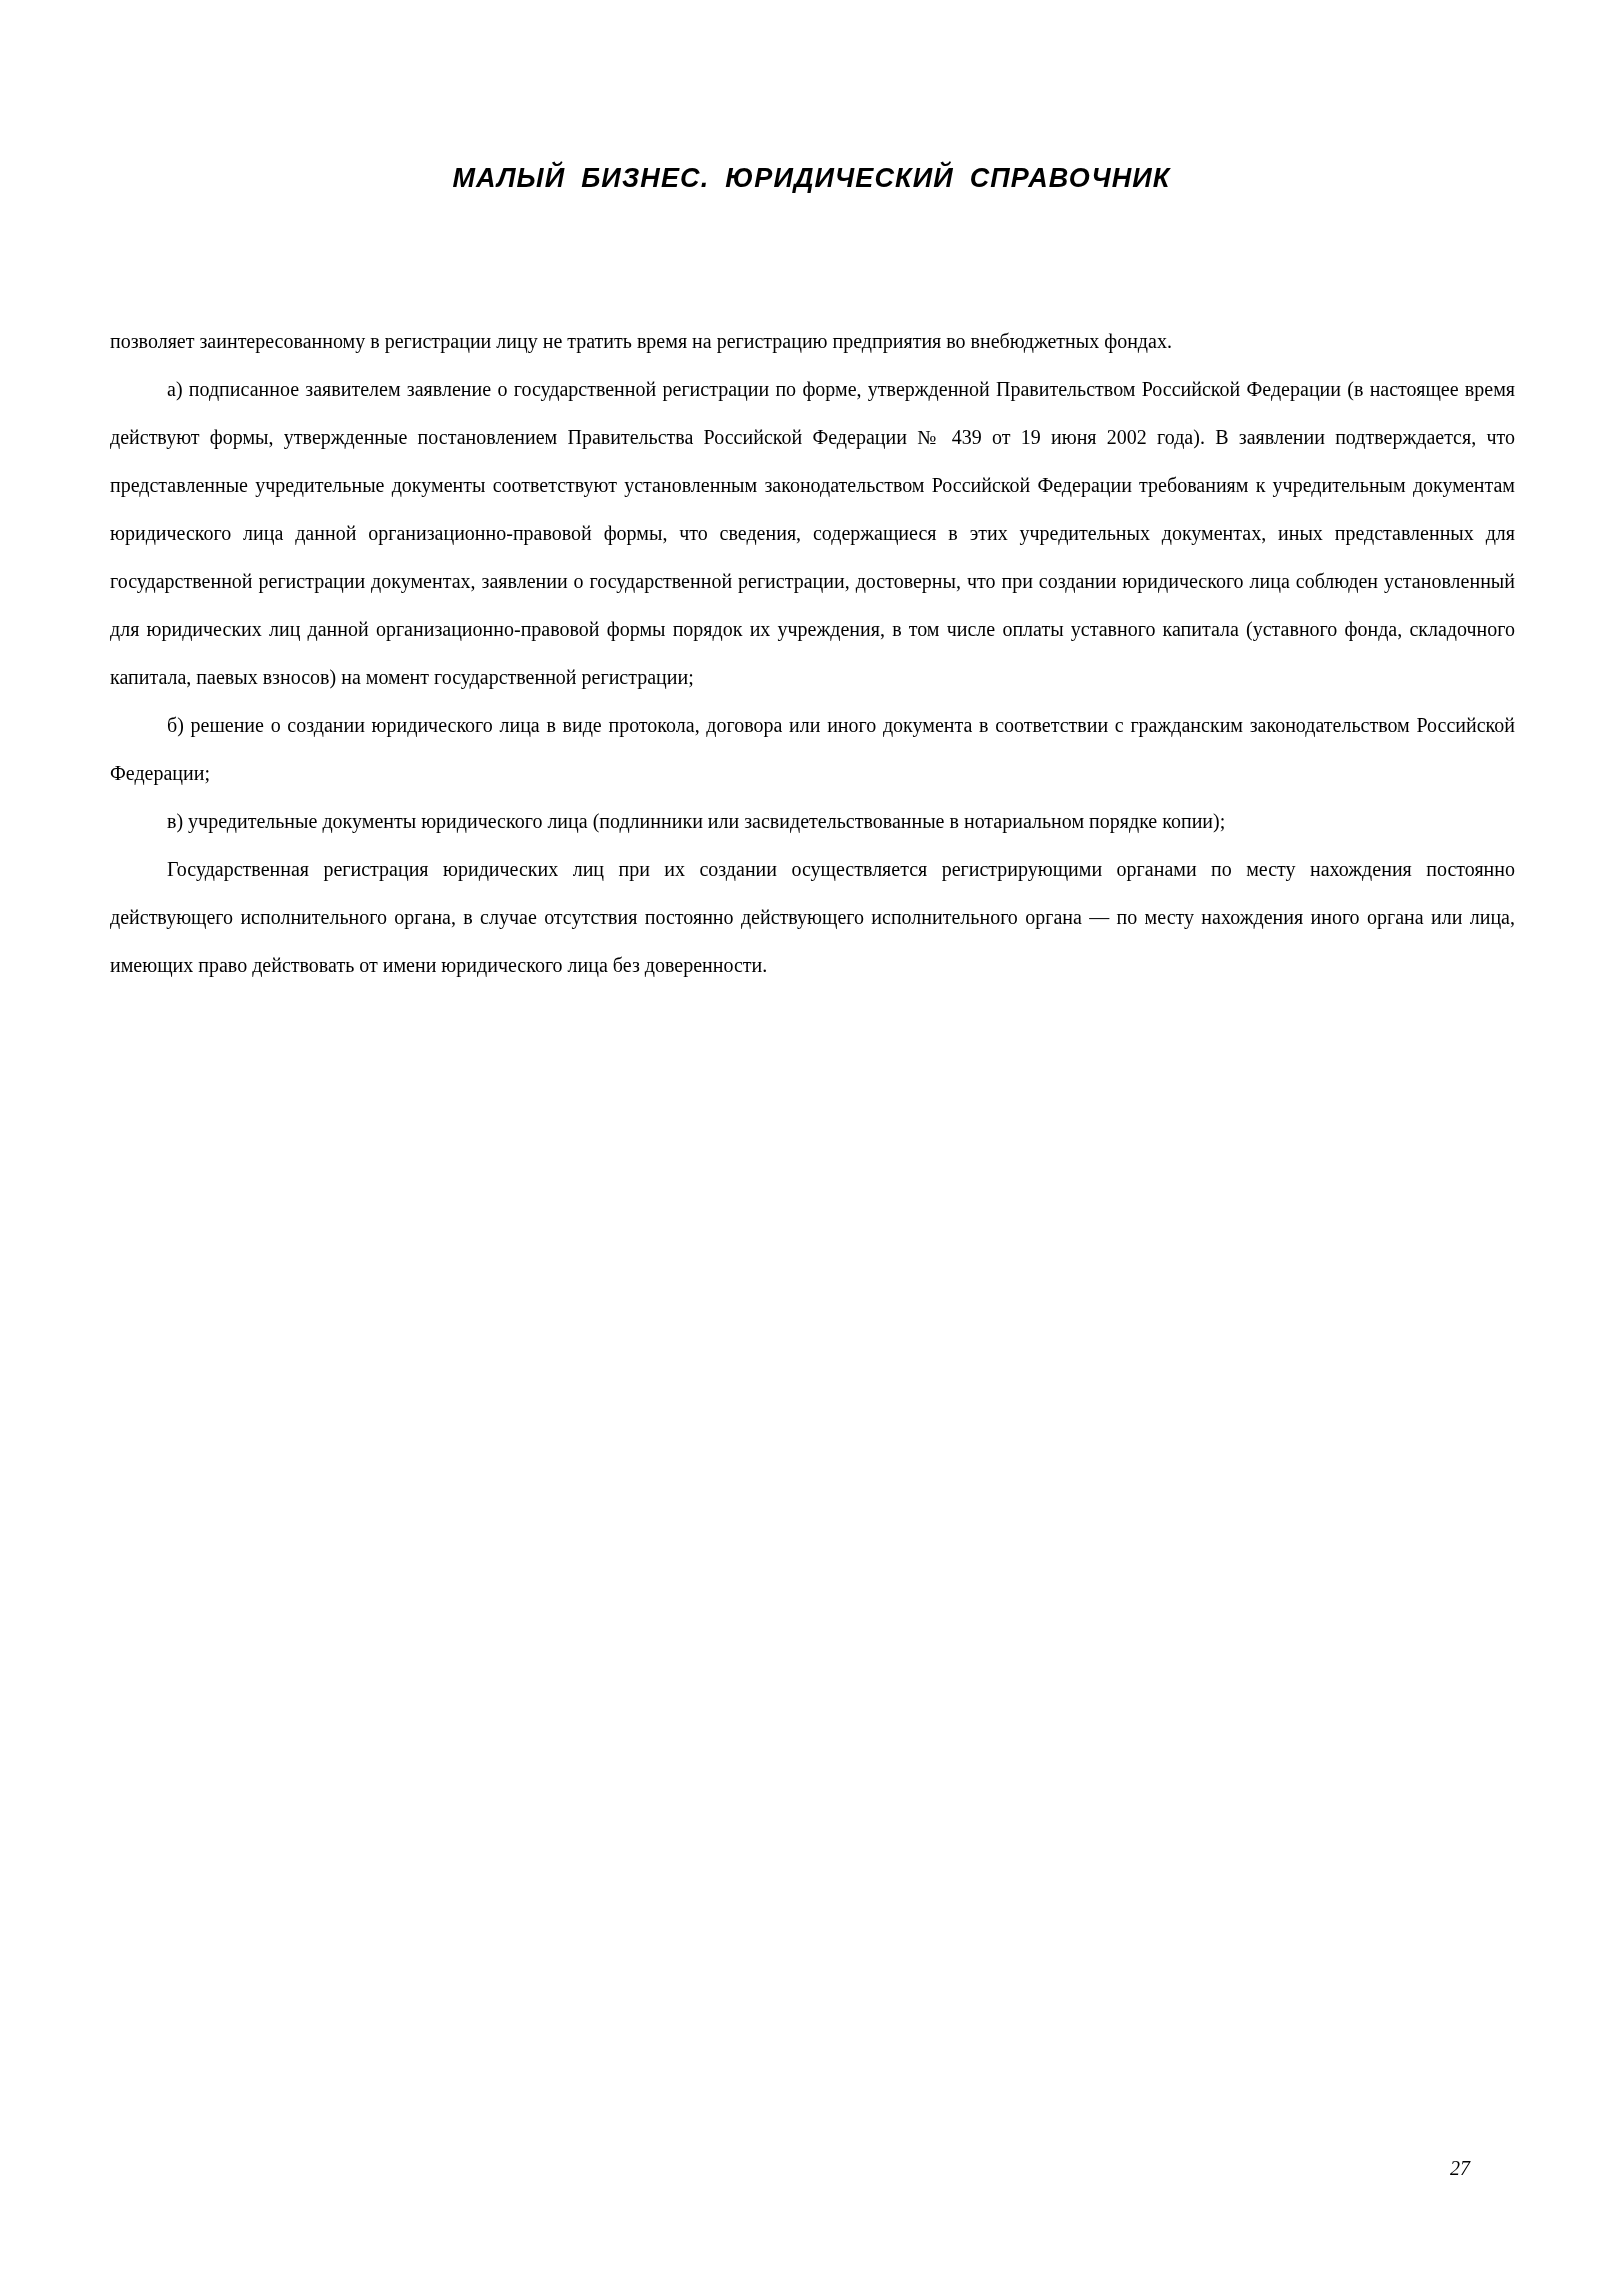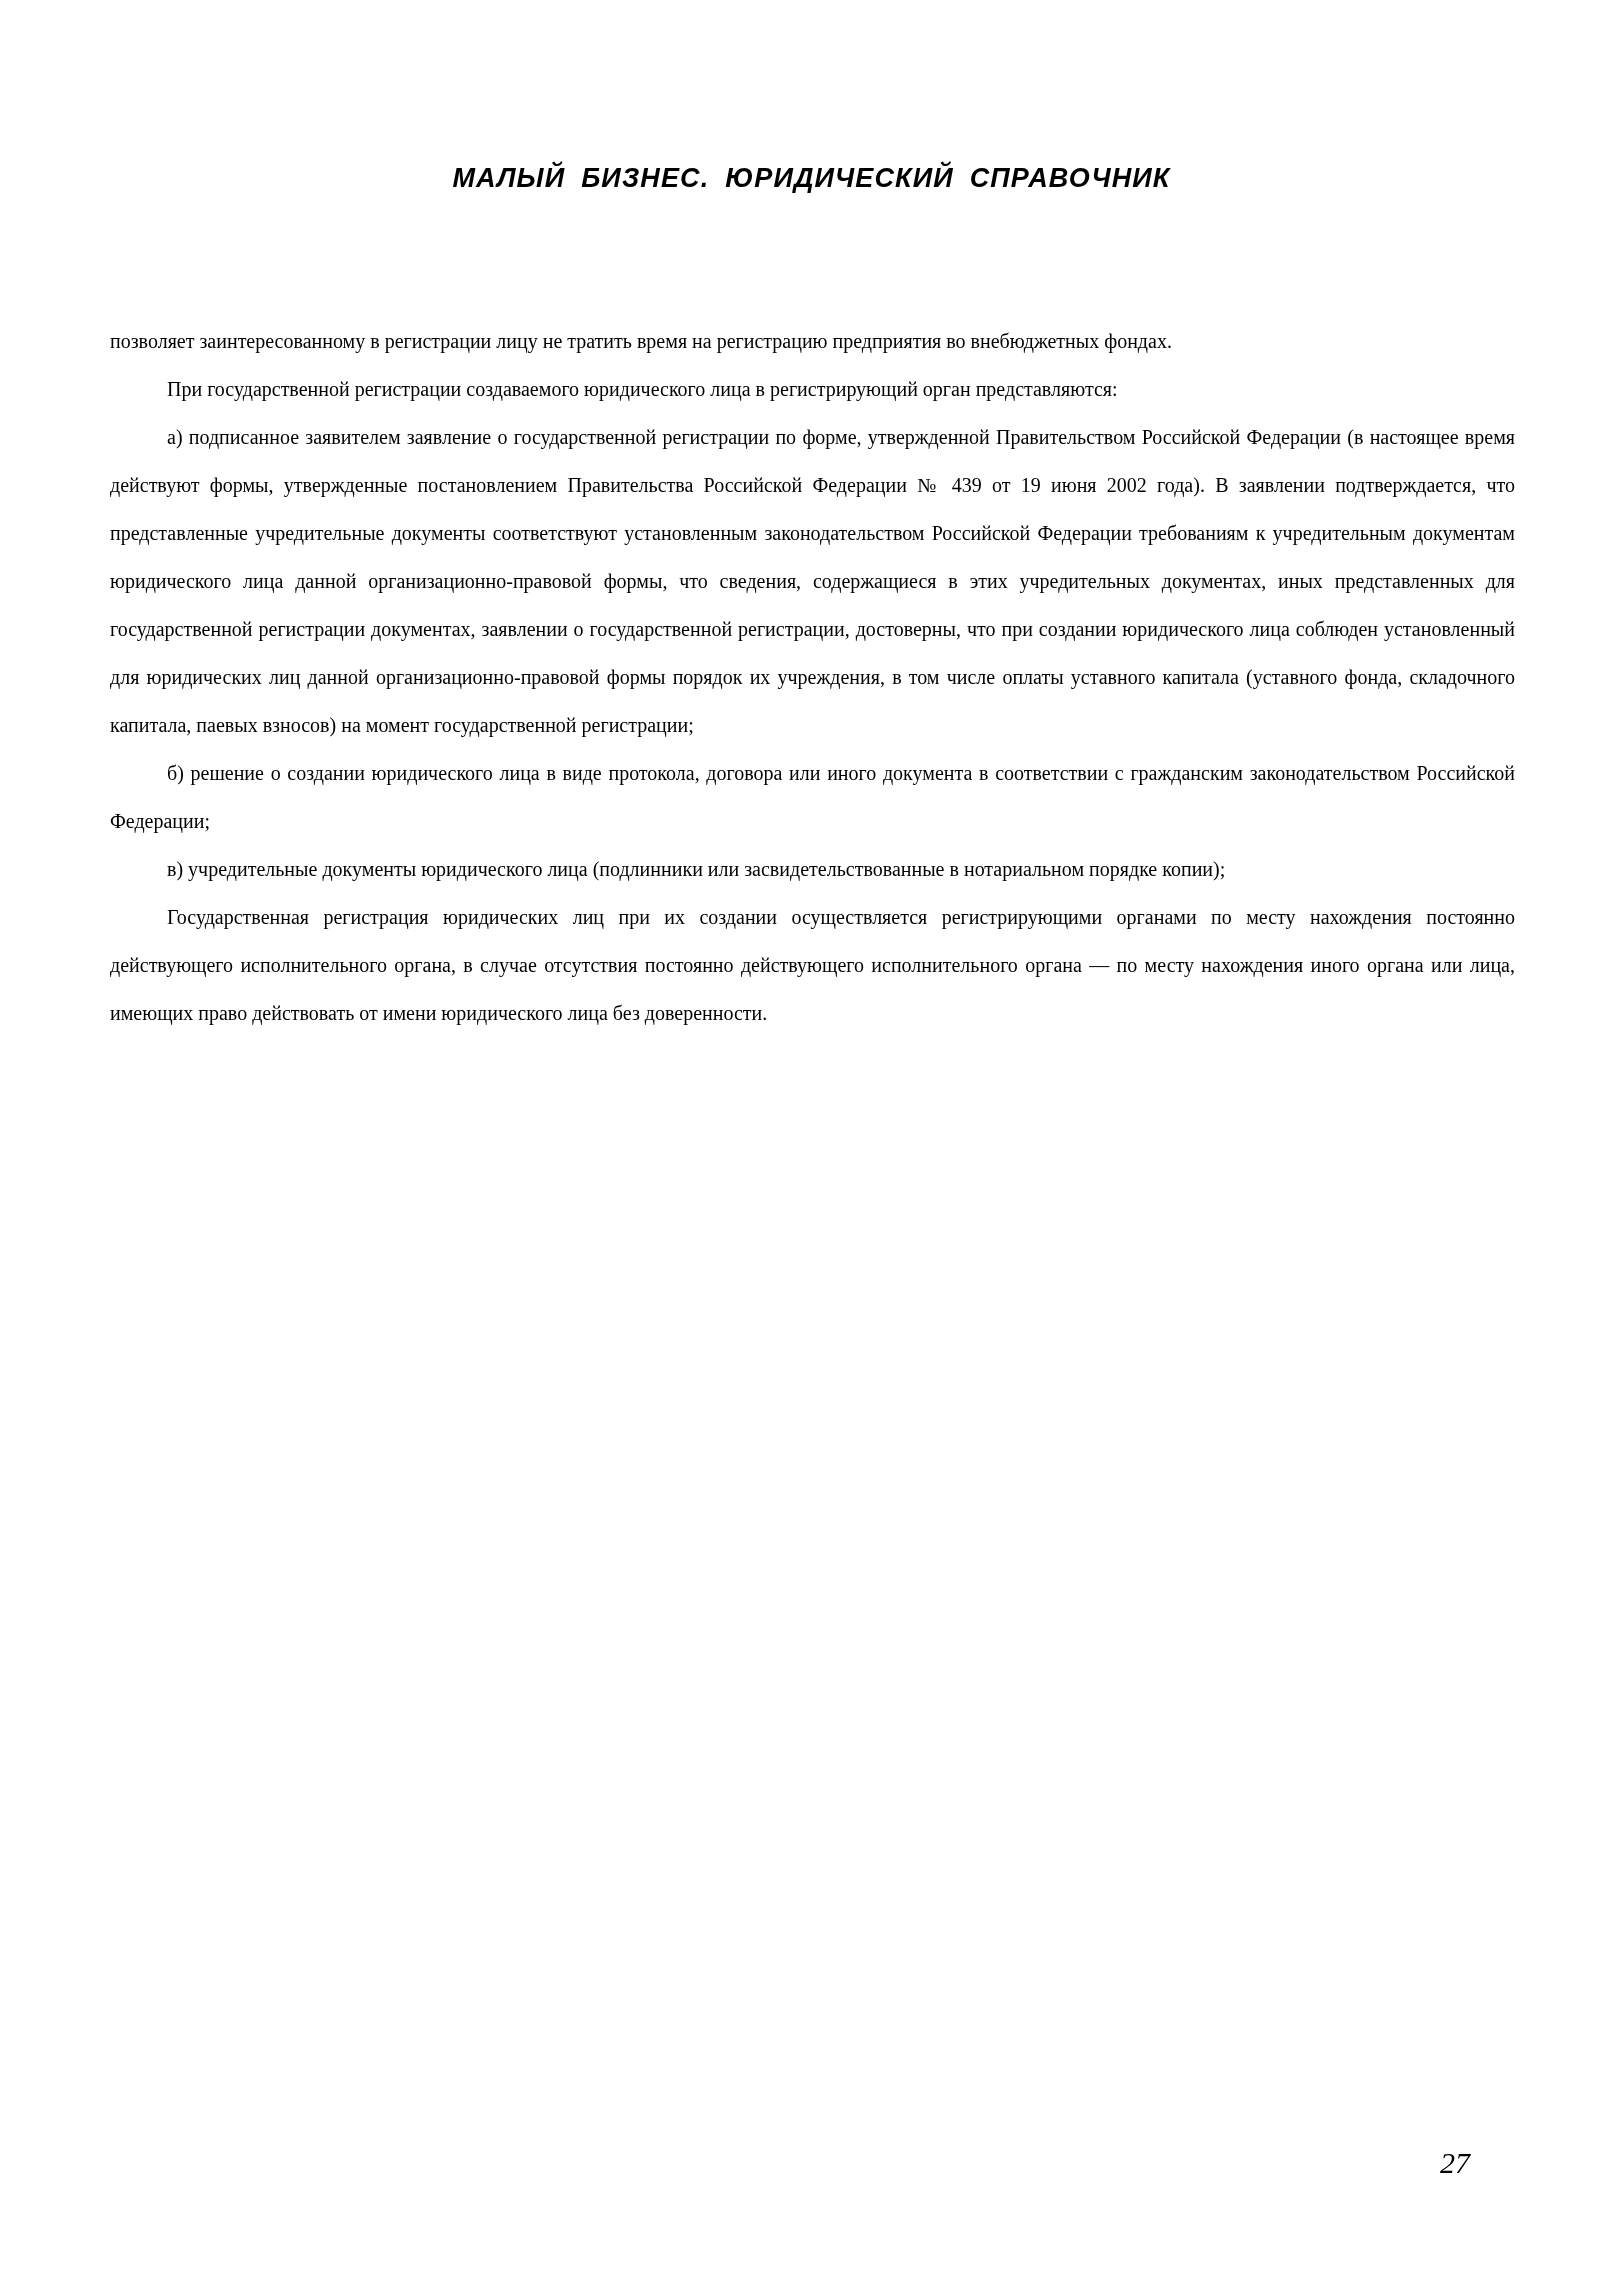--- a/index.html
+++ b/index.html
@@ -54,35 +54,34 @@
   .body-text p.indent {
     text-indent: 57px;
   }
   .body-text p + p {
     margin-top: 0;
   }
   .folio {
     position: absolute;
     bottom: 108px;
     right: 112px;
-    font-size: 30px;
+    font-size: 20px;
     font-style: italic;
     font-family: "Liberation Serif", "DejaVu Serif", serif;
   }
 </style>
 </head>
 <body>
 
 <div class="page">
 
   <div class="running-head">МАЛЫЙ БИЗНЕС. ЮРИДИЧЕСКИЙ СПРАВОЧНИК</div>
 
   <div class="body-text">
     <p>позволяет заинтересованному в регистрации лицу не тратить время на регистрацию предприятия во внебюджетных фондах.</p>
-    <p class="indent">При государственной регистрации создаваемого юридического лица в регистрирующий орган представляются:</p>
     <p class="indent">а) подписанное заявителем заявление о государственной регистрации по форме, утвержденной Правительством Российской Федерации (в настоящее время действуют формы, утвержденные постановлением Правительства Российской Федерации № 439 от 19 июня 2002 года). В заявлении подтверждается, что представленные учредительные документы соответствуют установленным законодательством Российской Федерации требованиям к учредительным документам юридического лица данной организационно-правовой формы, что сведения, содержащиеся в этих учредительных документах, иных представленных для государственной регистрации документах, заявлении о государственной регистрации, достоверны, что при создании юридического лица соблюден установленный для юридических лиц данной организационно-правовой формы порядок их учреждения, в том числе оплаты уставного капитала (уставного фонда, складочного капитала, паевых взносов) на момент государственной регистрации;</p>
     <p class="indent">б) решение о создании юридического лица в виде протокола, договора или иного документа в соответствии с гражданским законодательством Российской Федерации;</p>
     <p class="indent">в) учредительные документы юридического лица (подлинники или засвидетельствованные в нотариальном порядке копии);</p>
     <p class="indent">Государственная регистрация юридических лиц при их создании осуществляется регистрирующими органами по месту нахождения постоянно действующего исполнительного органа, в случае отсутствия постоянно действующего исполнительного органа — по месту нахождения иного органа или лица, имеющих право действовать от имени юридического лица без доверенности.</p>
   </div>
 
   <div class="folio">27</div>
 
 </div>
 

